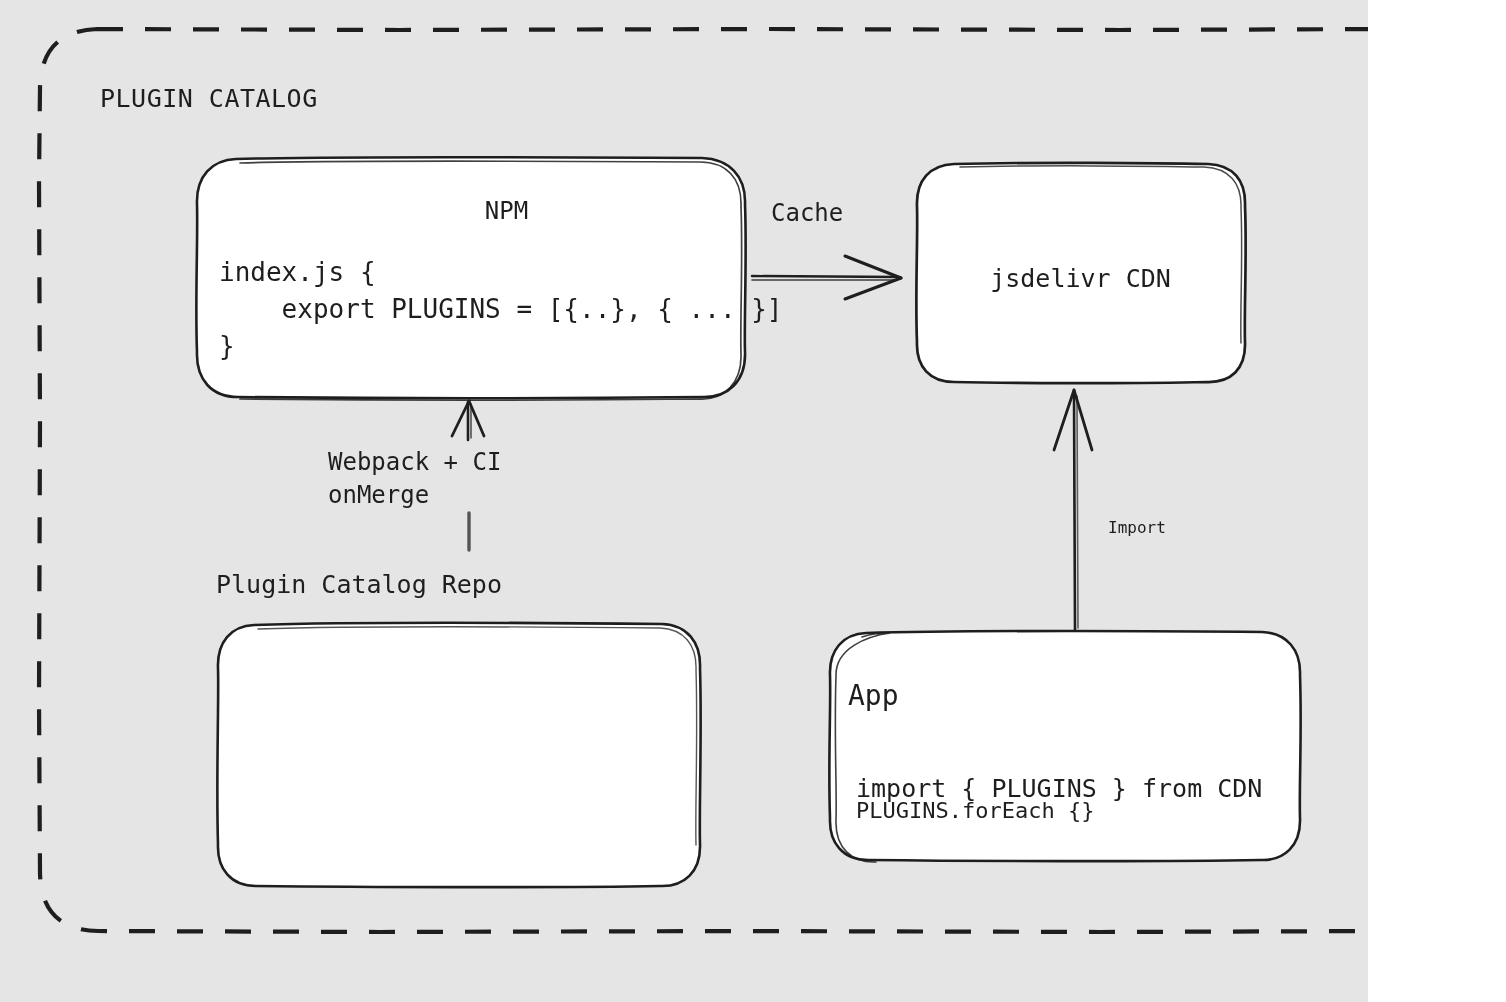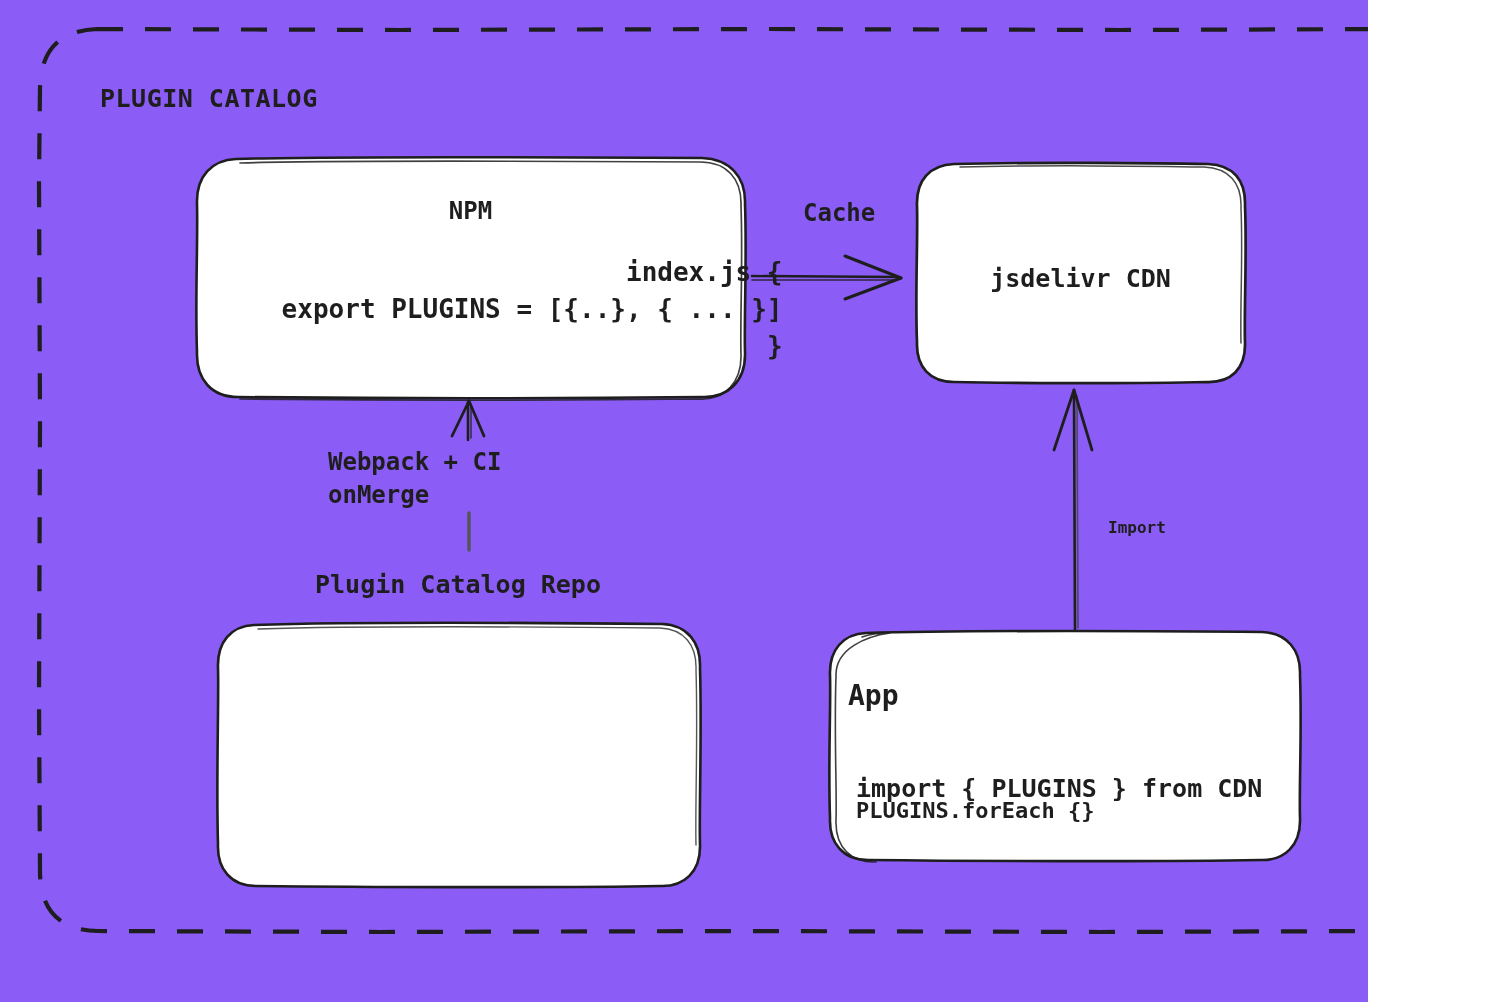--- a/index.html
+++ b/index.html
@@ -9,23 +9,22 @@
     background: #ffffff;
   }
   body {
     font-family: "DejaVu Sans Mono", "Liberation Mono", monospace;
     color: #1e1e1e;
   }
   #canvas {
     position: relative;
     width: 1368px;
     height: 1002px;
-    background: #8b5cf6;
+    background: #e5e5e5;
     overflow: hidden;
-    font-weight: bold;
   }
   .svg-layer {
     position: absolute;
     left: 0;
     top: 0;
     width: 1506px;
     height: 1002px;
     pointer-events: none;
   }
   .txt {
@@ -41,56 +40,56 @@
     font-size: 25px;
     letter-spacing: 0.5px;
   }
   
   #npm-title {
     left: 196px;
     top: 196px;
     width: 549px;
     text-align: center;
     font-size: 24px;
+    padding-left: 36px;
   }
   #npm-code {
     left: 219px;
     top: 254px;
     font-size: 26px;
     line-height: 1.42;
-    text-align: right;
   }
   
   #cdn-title {
     left: 916px;
     top: 262px;
     width: 329px;
     text-align: center;
     font-size: 25px;
   }
   
   #cache-label {
-    left: 803px;
+    left: 771px;
     top: 198px;
     font-size: 24px;
   }
   
   #webpack-label {
     left: 328px;
     top: 446px;
     width: 280px;
     font-size: 24px;
     line-height: 1.36;
   }
   
   #repo-caption {
     left: 216px;
     top: 568px;
     width: 484px;
-    text-align: center;
+    text-align: left;
     font-size: 25px;
   }
   
   #repo-list {
     left: 224px;
     top: 705px;
     font-size: 26px;
     line-height: 1.45;
   }
   

